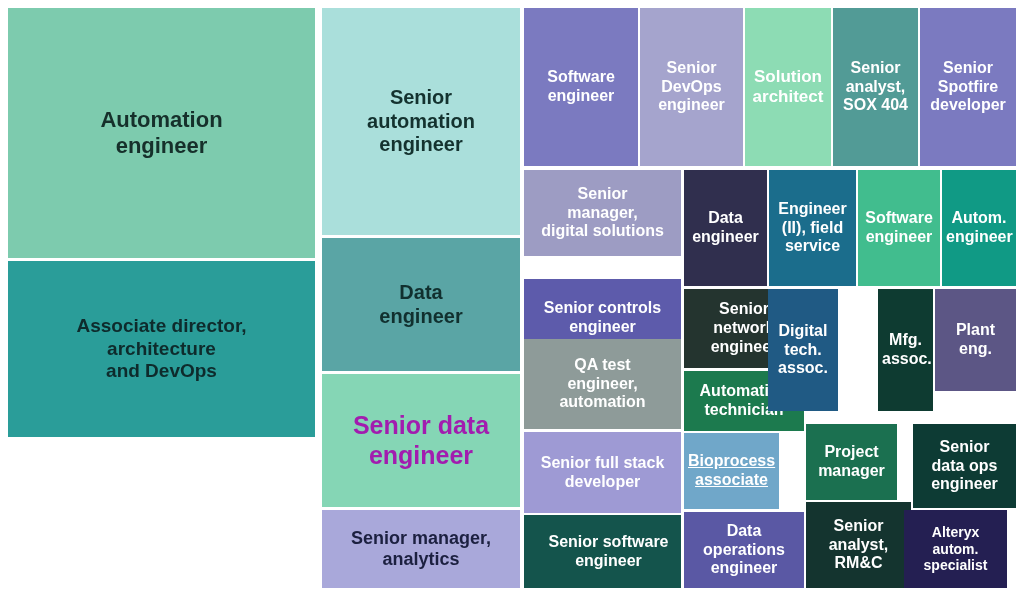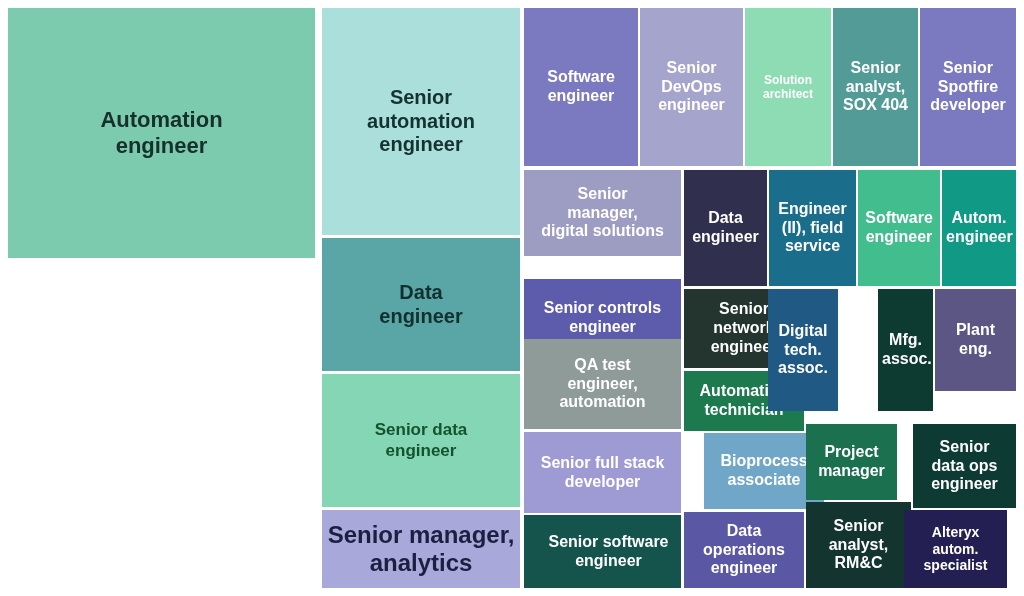--- a/index.html
+++ b/index.html
@@ -35,47 +35,52 @@
   }
 </style>
 </head>
 <body>
 
 <div id="treemap" style="background: rgb(255, 255, 255);">
     <div class="tile" style="left: 8px; top: 8px; width: 307px; height: 250px; background: rgb(125, 203, 174); color: rgb(22, 48, 43); font-size: 22px;">
       <span class="label">Automation
 engineer</span>
     </div>
+    <div class="tile" style="left: 8px; top: 261px; width: 307px; height: 176px; background: rgb(42, 157, 153); color: rgb(14, 43, 44); font-size: 19px;">
+      <span class="label">Associate director,
+architecture
+and DevOps</span>
+    </div>
     <div class="tile" style="left: 322px; top: 8px; width: 198px; height: 227px; background: rgb(170, 223, 219); color: rgb(20, 50, 47); font-size: 20px;">
       <span class="label">Senior
 automation
 engineer</span>
     </div>
     <div class="tile" style="left: 322px; top: 238px; width: 198px; height: 133px; background: rgb(90, 165, 165); color: rgb(17, 48, 47); font-size: 20px;">
       <span class="label">Data
 engineer</span>
     </div>
-    <div class="tile" style="left: 322px; top: 374px; width: 198px; height: 133px; background: rgb(133, 214, 181); color: #14532d; font-size: 17px;">
+    <div class="tile" style="left: 322px; top: 374px; width: 198px; height: 133px; background: rgb(133, 214, 181); color: #a21caf; font-size: 25px;">
       <span class="label">Senior data
 engineer</span>
     </div>
-    <div class="tile" style="left: 322px; top: 510px; width: 198px; height: 78px; background: rgb(169, 168, 218); color: rgb(28, 32, 64); font-size: 24px;">
+    <div class="tile" style="left: 322px; top: 510px; width: 198px; height: 78px; background: rgb(169, 168, 218); color: rgb(28, 32, 64); font-size: 18px;">
       <span class="label">Senior manager,
 analytics</span>
     </div>
     <div class="tile" style="left: 524px; top: 8px; width: 114px; height: 158px; background: rgb(123, 122, 192); color: rgb(255, 255, 255); font-size: 16px;">
       <span class="label">Software
 engineer</span>
     </div>
     <div class="tile" style="left: 640px; top: 8px; width: 103px; height: 158px; background: rgb(165, 164, 205); color: rgb(255, 255, 255); font-size: 16px;">
       <span class="label">Senior
 DevOps
 engineer</span>
     </div>
-    <div class="tile" style="left: 745px; top: 8px; width: 86px; height: 158px; background: rgb(141, 220, 180); color: rgb(255, 255, 255); font-size: 12px;">
+    <div class="tile" style="left: 745px; top: 8px; width: 86px; height: 158px; background: rgb(141, 220, 180); color: rgb(255, 255, 255); font-size: 17px;">
       <span class="label">Solution
 architect</span>
     </div>
     <div class="tile" style="left: 833px; top: 8px; width: 85px; height: 158px; background: rgb(82, 155, 150); color: rgb(255, 255, 255); font-size: 16px;">
       <span class="label">Senior
 analyst,
 SOX 404</span>
     </div>
     <div class="tile" style="left: 920px; top: 8px; width: 96px; height: 158px; background: rgb(123, 122, 192); color: rgb(255, 255, 255); font-size: 16px;">
       <span class="label">Senior
@@ -110,21 +115,21 @@
     </div>
     <div class="tile" style="left: 684px; top: 289px; width: 120px; height: 79px; background: rgb(36, 52, 47); color: rgb(255, 255, 255); font-size: 16px;">
       <span class="label">Senior
 network
 engineer</span>
     </div>
     <div class="tile" style="left: 684px; top: 371px; width: 120px; height: 60px; background: rgb(28, 122, 78); color: rgb(255, 255, 255); font-size: 16px;">
       <span class="label">Automation
 technician</span>
     </div>
-    <div class="tile" style="left: 704px; top: 433px; width: 120px; height: 76px; background: rgb(112, 167, 201); color: rgb(255, 255, 255); font-size: 16px;">
+    <div class="tile" style="left: 684px; top: 433px; width: 95px; height: 76px; background: rgb(112, 167, 201); color: rgb(255, 255, 255); font-size: 16px; text-decoration: underline;">
       <span class="label">Bioprocess
 associate</span>
     </div>
     <div class="tile" style="left: 684px; top: 512px; width: 120px; height: 76px; background: rgb(90, 88, 164); color: rgb(255, 255, 255); font-size: 16px;">
       <span class="label">Data
 operations
 engineer</span>
     </div>
     <div class="tile" style="left: 769px; top: 170px; width: 87px; height: 116px; background: rgb(27, 109, 140); color: rgb(255, 255, 255); font-size: 16px;">
       <span class="label">Engineer

